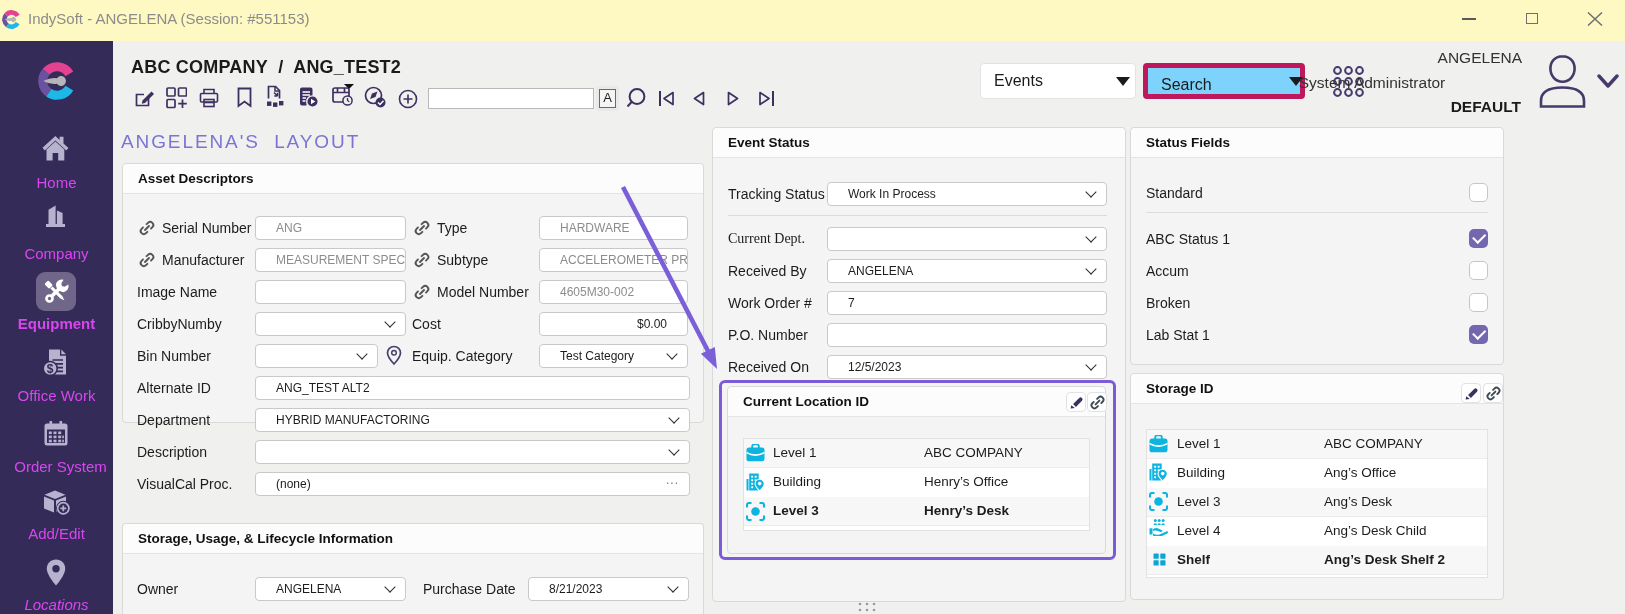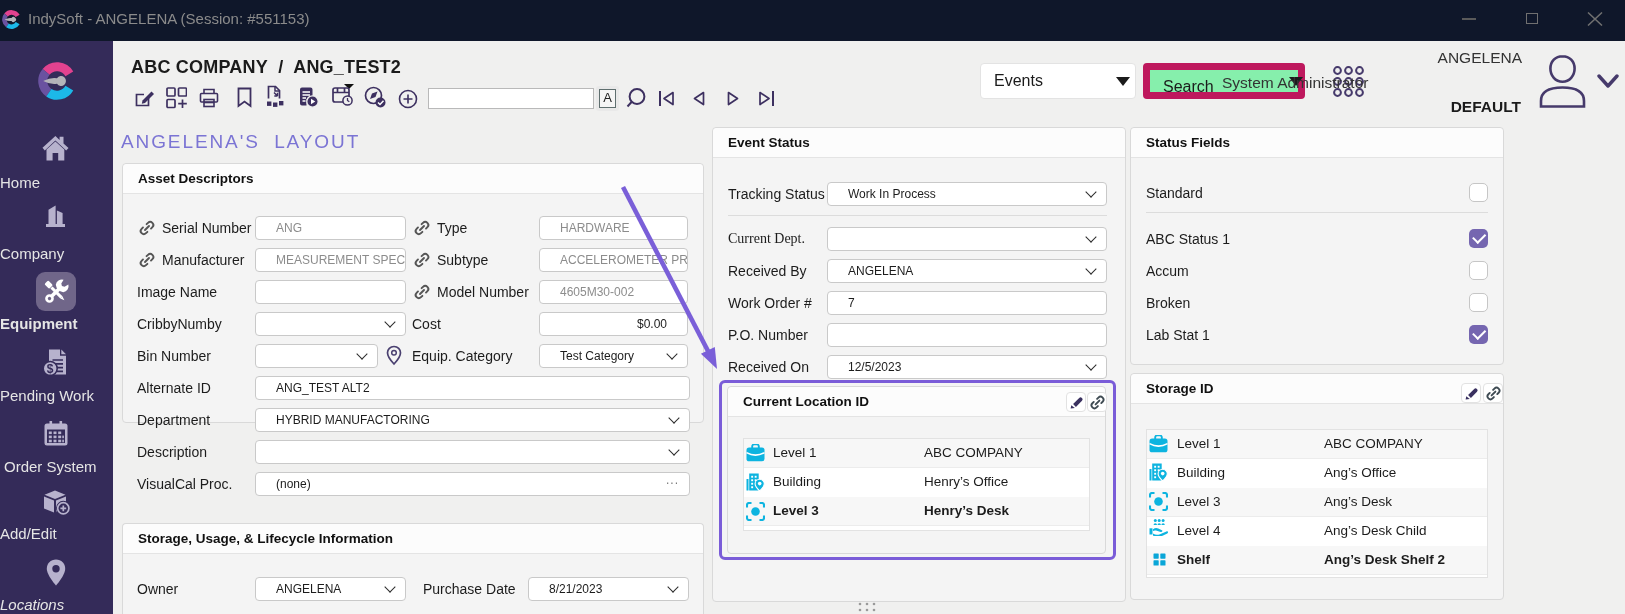--- a/index.html
+++ b/index.html
@@ -9,27 +9,27 @@
 .inp {position:absolute; height:24px; background:#fff; border:1px solid #c9c9c9; border-radius:4px; line-height:22px; padding:0 20px; color:#1c1c1c; white-space:nowrap; overflow:hidden; font-size:12px;}
 .ro {color:#8c8c8c;}
 .chev {position:absolute; width:8px; height:8px; border-right:1.8px solid #2b2b2b; border-bottom:1.8px solid #2b2b2b; transform:rotate(45deg); right:11px; top:5px;}
 .panel {position:absolute; background:#f4f4f4; border:1px solid #d9d9d9; border-radius:4px;}
 .phead {position:absolute; left:0; right:0; top:0; height:30px; background:#fcfcfc; border-bottom:1px solid #e4e4e4; border-radius:4px 4px 0 0; font-weight:bold; font-size:13.5px; line-height:29px; padding-left:15px; color:#111;}
 .sep {position:absolute; height:1px; background:#dcdcdc;}
 .cb {position:absolute; width:19px; height:19px; border-radius:5px;}
 .cboff {background:#fff; border:1px solid #c6c6c6;}
 .cbon {background:#7566b0;}
 .cbon::after {content:""; position:absolute; left:3.5px; top:3.5px; width:10px; height:5.5px; border-left:2.3px solid #fff; border-bottom:2.3px solid #fff; transform:rotate(-45deg);}
-.navlbl {position:absolute; width:113px; color:#e5e5e5; font-size:15px;}
+.navlbl {position:absolute; width:113px; text-align:center; color:#d946ef; font-size:15px;}
 .lrow {position:absolute; font-size:13.5px; color:#1c1c1c;}
 </style>
 </head>
 <body>
 
-<div class="abs" style="left:0;top:0;width:1625px;height:41px;background:#0f172a;">
+<div class="abs" style="left:0;top:0;width:1625px;height:41px;background:#fef9c3;">
   <svg class="abs" style="left:2px;top:10px;" width="19" height="19" viewBox="0 0 40 40">
     <path d="M33 12.5 A15 15 0 0 0 8.5 10.4" stroke="#e2428f" stroke-width="9.5" fill="none"></path>
     <path d="M8.5 10.4 A15 15 0 0 0 11.4 32.3" stroke="#6a52a0" stroke-width="9.5" fill="none"></path>
     <path d="M11.4 32.3 A15 15 0 0 0 33 27.5" stroke="#1cb8e8" stroke-width="9.5" fill="none"></path>
     <path d="M5.5 20 Q13.5 15.8 20 17 A5.2 5.2 0 1 1 20 23 Q13.5 24.2 5.5 20 Z" fill="#b4b4b9"></path>
   </svg>
   <div class="abs" style="left:28px;top:10px;font-size:15px;color:#8b8b8b;">IndySoft - ANGELENA (Session: #551153)</div>
   <div class="abs" style="left:1462px;top:18px;width:14px;height:2px;background:#5a5a5a;"></div>
   <div class="abs" style="left:1526px;top:13px;width:12px;height:11px;border:1.4px solid #707070;"></div>
   <svg class="abs" style="left:1587px;top:12px;" width="16" height="14" viewBox="0 0 16 14">
@@ -75,21 +75,21 @@
 
   <svg class="abs" style="left:41px;top:306px;" width="30" height="31" viewBox="0 0 30 31">
     <path d="M8 2.5 H19 V8.8 H25 V27.5 H8 Z" fill="#b7b2cd"></path>
     <path d="M20.3 2.5 L25 7.3 L20.3 7.3 Z" fill="#b7b2cd"></path>
     <g stroke="#342b59" stroke-width="1.7">
         <path d="M11.5 13 H22 M11.5 16.8 H22 M14.5 20.6 H22 M14.5 24.4 H22"></path>
       </g>
     <circle cx="9.2" cy="21.5" r="7" fill="#b7b2cd" stroke="#342b59" stroke-width="1.6"></circle>
     <text x="9.2" y="26" font-size="12" font-weight="bold" fill="#342b59" text-anchor="middle" font-family="Liberation Sans">$</text>
   </svg>
-  <div class="navlbl" style="left:0;top:346px;">Pending Work</div>
+  <div class="navlbl" style="left:0;top:346px;">Office Work</div>
 
   <svg class="abs" style="left:42px;top:379px;" width="28" height="28" viewBox="0 0 28 28">
     <rect x="2.5" y="3.5" width="23" height="22" rx="2.5" fill="#b7b2cd"></rect>
     <rect x="5" y="9.5" width="18" height="13.5" fill="#342b59"></rect>
     <g fill="#b7b2cd">
       <rect x="6.8" y="11.5" width="3" height="2.6"></rect>
         <rect x="11.5" y="11.5" width="3" height="2.6"></rect>
         <rect x="16.2" y="11.5" width="3" height="2.6"></rect>
       <rect x="6.8" y="15.6" width="3" height="2.6"></rect>
         <rect x="11.5" y="15.6" width="3" height="2.6"></rect>
@@ -199,41 +199,41 @@
 </svg>
 <svg class="abs" style="left:757px;top:90px;" width="18" height="17" viewBox="0 0 18 17">
   <path d="M3 2.5 L12 8.5 L3 14.5 Z" fill="none" stroke="#3d3060" stroke-width="1.7" stroke-linejoin="round"></path>
   <path d="M16 1 V16" stroke="#3d3060" stroke-width="2"></path>
 </svg>
 
 <div class="abs" style="left:980px;top:63px;width:156px;height:36px;background:#fff;border:1px solid #e3e3e3;border-radius:4px;font-size:16px;line-height:34px;padding-left:13px;color:#1b1b1b;">Events</div>
 <svg class="abs" style="left:1116px;top:77px;" width="14" height="9" viewBox="0 0 14 9">
     <path d="M0 0 H14 L7 9 Z" fill="#1b1b1b"></path>
   </svg>
-<div class="abs" style="left:1143px;top:63px;width:162px;height:36px;background:#86efac;border:7px solid #be185d;border-radius:4px;font-size:16px;line-height:34px;padding-left:13px;color:#1b1b1b;">Search</div>
+<div class="abs" style="left:1143px;top:63px;width:162px;height:36px;background:#7dd3fc;border:5px solid #be185d;border-radius:4px;font-size:16px;line-height:34px;padding-left:13px;color:#1b1b1b;">Search</div>
 <svg class="abs" style="left:1289px;top:77px;" width="14" height="9" viewBox="0 0 14 9">
     <path d="M0 0 H14 L7 9 Z" fill="#1b1b1b"></path>
   </svg>
 
 <svg class="abs" style="left:1333px;top:66px;" width="31" height="31" viewBox="0 0 31 31">
   <g fill="none" stroke="#463a6b" stroke-width="2">
     <circle cx="4.5" cy="4.5" r="3.4"></circle>
       <circle cx="15.5" cy="4.5" r="3.4"></circle>
       <circle cx="26.5" cy="4.5" r="3.4"></circle>
     <circle cx="4.5" cy="15.5" r="3.4"></circle>
       <circle cx="15.5" cy="15.5" r="3.4"></circle>
       <circle cx="26.5" cy="15.5" r="3.4"></circle>
     <circle cx="4.5" cy="26.5" r="3.4"></circle>
       <circle cx="15.5" cy="26.5" r="3.4"></circle>
       <circle cx="26.5" cy="26.5" r="3.4"></circle>
   </g>
 </svg>
 
 <div class="abs" style="left:1222px;top:49px;width:300px;text-align:right;font-size:15.5px;color:#333;">ANGELENA</div>
-<div class="abs" style="left:1222px;top:74px;width:300px;text-align:left;font-size:15.5px;color:#333;">System Administrator</div>
+<div class="abs" style="left:1222px;top:74px;width:300px;text-align:center;font-size:15.5px;color:#333;">System Administrator</div>
 <div class="abs" style="left:1222px;top:98px;width:299px;text-align:right;font-size:15.5px;font-weight:bold;color:#1b1b1b;">DEFAULT</div>
 <svg class="abs" style="left:1538px;top:53px;" width="49" height="55" viewBox="0 0 49 55">
   <g fill="none" stroke="#463a6b" stroke-width="2.6">
     <path d="M24.5 3.2 C17.4 3.2 12.4 8.4 12.4 15.6 C12.4 22.8 17.4 28.8 24.5 28.8 C31.6 28.8 36.6 22.8 36.6 15.6 C36.6 8.4 31.6 3.2 24.5 3.2 Z"></path>
     <path d="M3 53.5 V48 C3 38 12 34.5 24.5 34.5 C37 34.5 46 38 46 48 V53.5 Z"></path>
   </g>
 </svg>
 <svg class="abs" style="left:1597px;top:74px;" width="22" height="15" viewBox="0 0 22 15">
   <path d="M2 2 L11 12 L20 2" fill="none" stroke="#463a6b" stroke-width="3.4" stroke-linecap="round" stroke-linejoin="round"></path>
 </svg>

